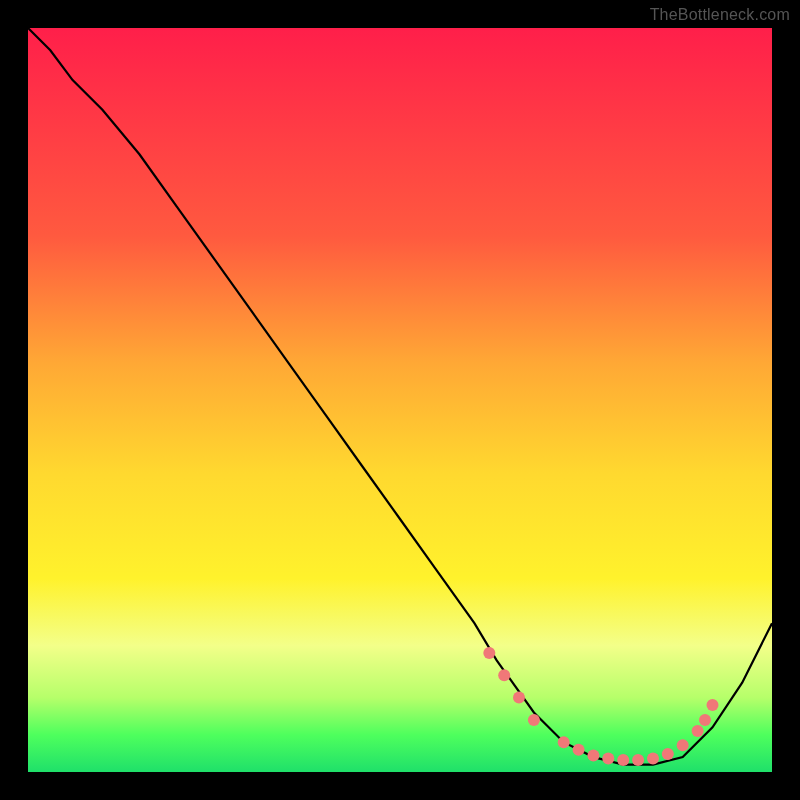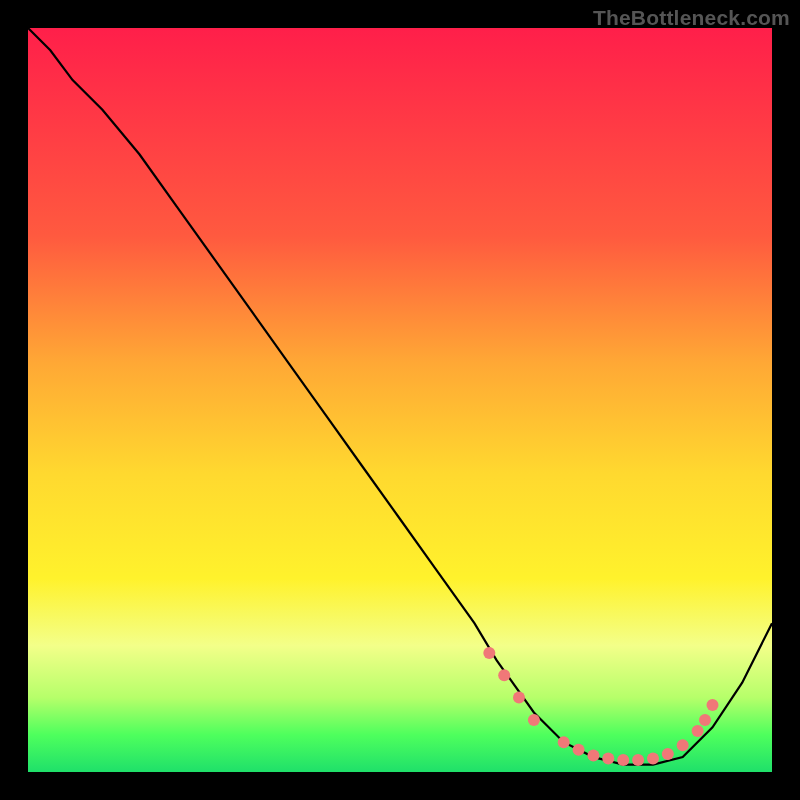--- a/index.html
+++ b/index.html
@@ -15,22 +15,22 @@
     position: relative;
     width: 800px;
     height: 800px;
     background: #000;
   }
   .watermark {
     position: absolute;
     top: 6px;
     right: 10px;
     color: #555;
-    font-size: 21px;
-    font-weight: 700;
+    font-size: 16px;
+    font-weight: 400;
     letter-spacing: 0.2px;
     z-index: 5;
   }
   .plot-area {
     position: absolute;
     left: 28px;
     top: 28px;
     width: 744px;
     height: 744px;
     

